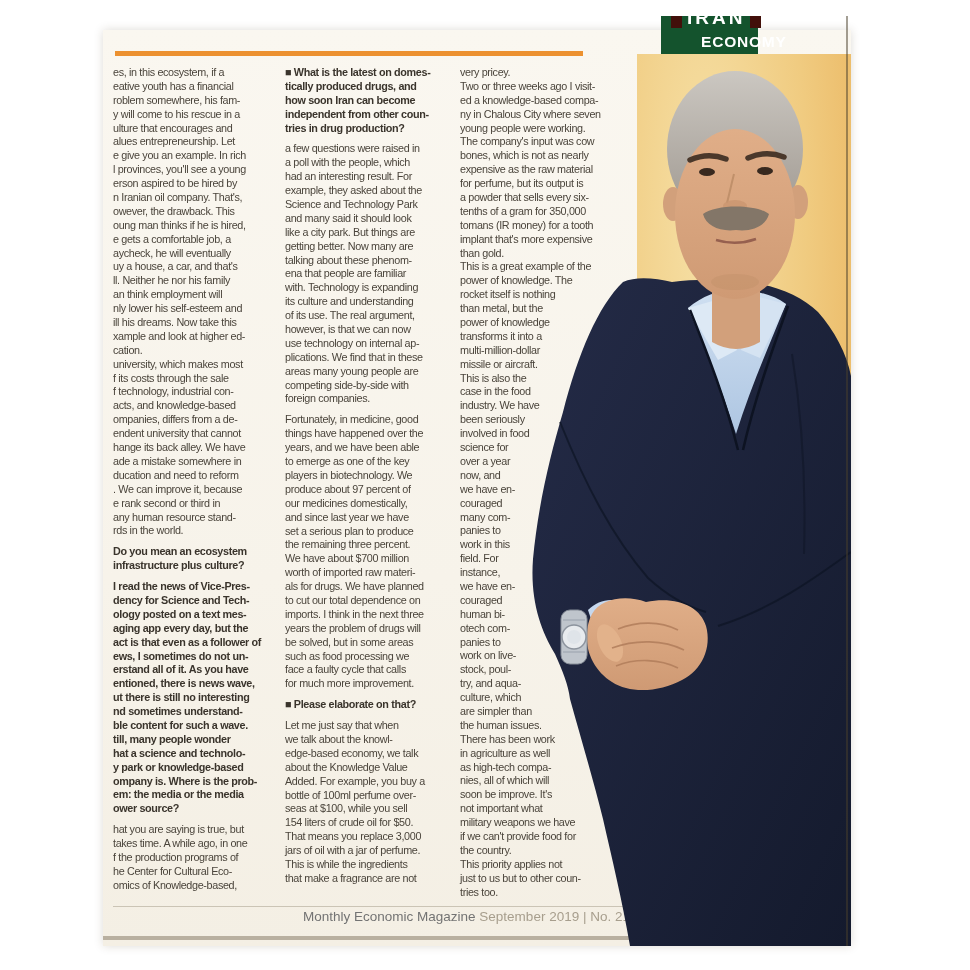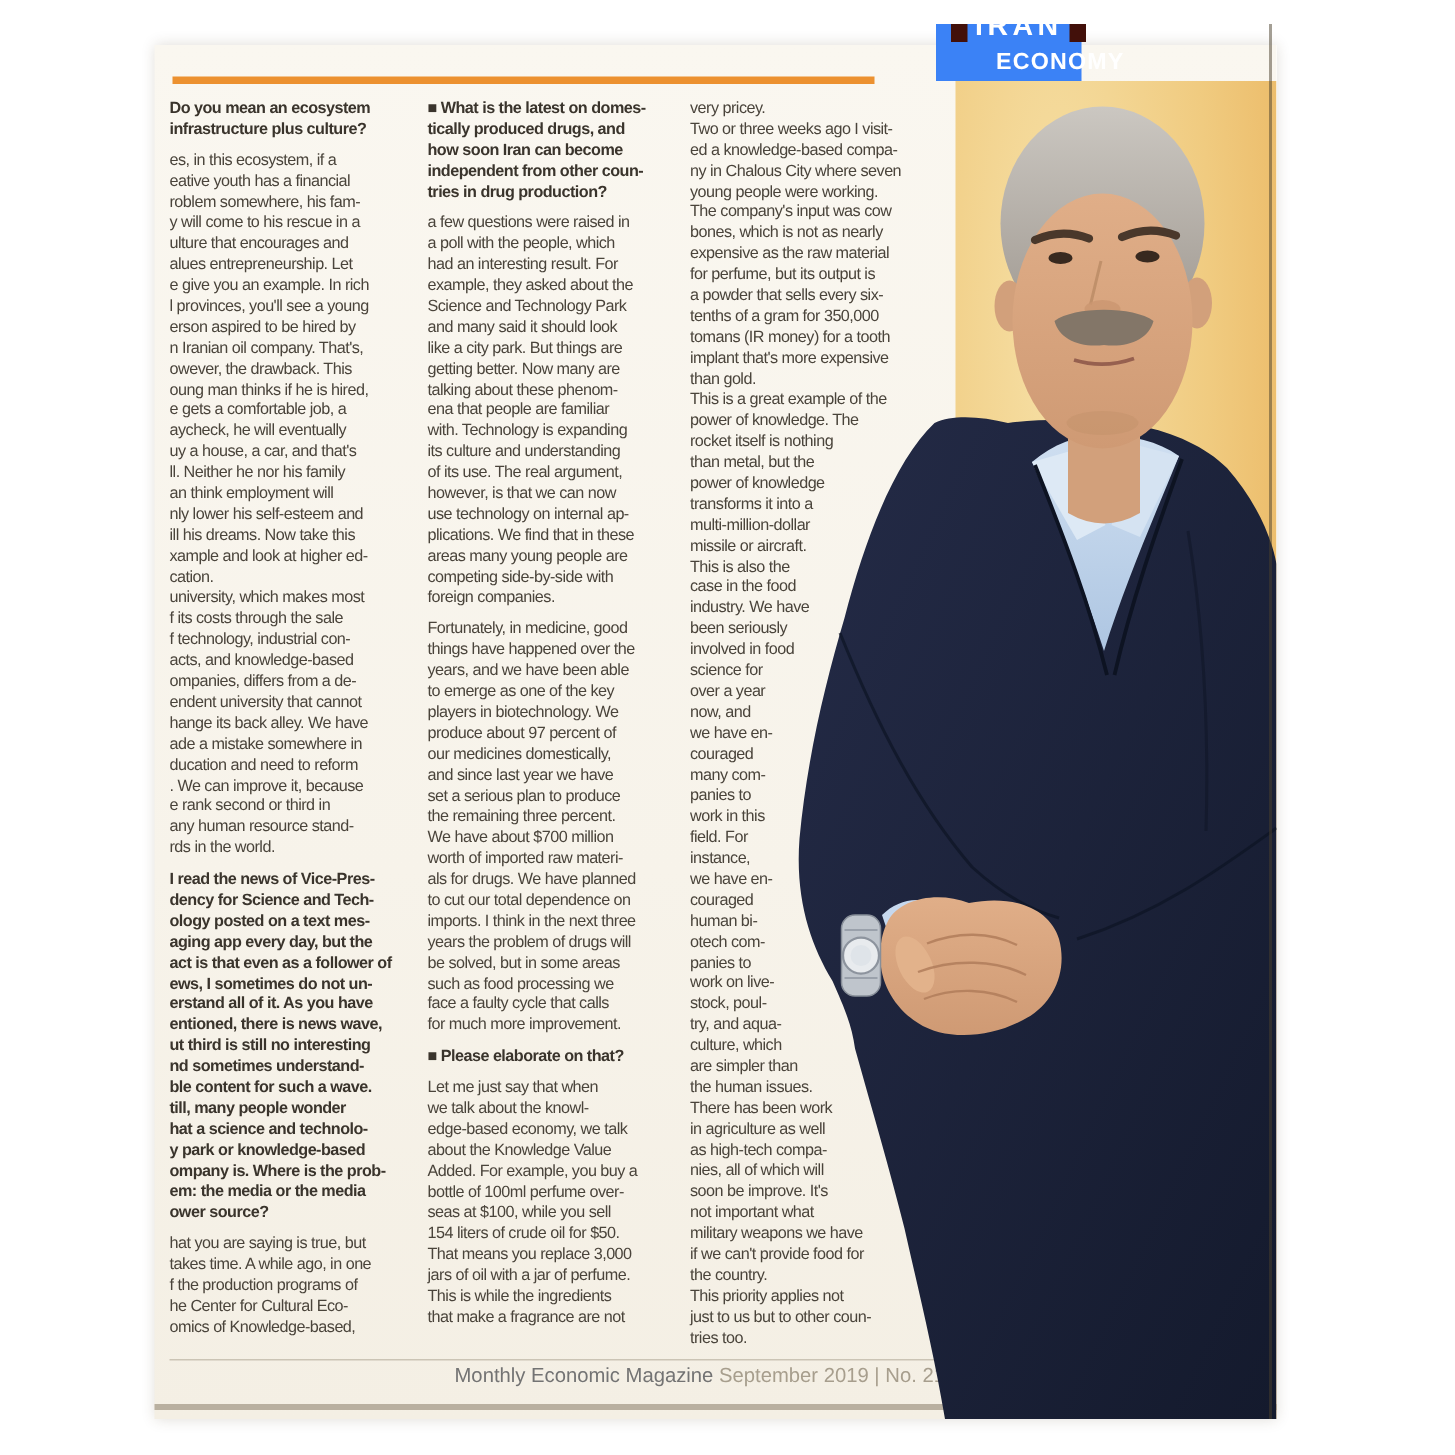--- a/index.html
+++ b/index.html
@@ -17,45 +17,41 @@
   .col3 .block{margin:0;}
   .ln{height:13.9px;line-height:13.9px;font-size:10.8px;letter-spacing:-0.35px;
       white-space:nowrap;color:#4a443b;}
   .block.bold .ln{font-weight:700;color:#3a342c;}
   .footer-hairline{position:absolute;left:113px;top:906px;width:732px;height:1px;background:#cbc4b5;z-index:2;}
   .footer-text{position:absolute;left:303px;top:909px;height:16px;line-height:16px;
                font-size:13.5px;white-space:nowrap;z-index:2;}
   .footer-mag{color:#737373;}
   .footer-issue{color:#a79e8d;}
   .footer-bar{position:absolute;left:103px;top:936px;width:748px;height:4px;background:#b9b0a0;z-index:2;}
-  .banner{position:absolute;left:624px;top:16px;width:97px;height:38px;background:#3b82f6;z-index:4;}
+  .banner{position:absolute;left:661px;top:16px;width:97px;height:38px;background:#14532d;z-index:4;}
   .kicker{position:absolute;top:0;left:10px;height:13px;overflow:hidden;
           display:flex;gap:5px;align-items:flex-start;}
   .kblock{width:11px;height:20px;background:#42100a;transform:translateY(-8px);}
   .ktext{font-size:19px;font-weight:700;color:#ffffff;letter-spacing:3px;line-height:20px;
          transform:translateY(-8px);}
   .section-label{position:absolute;left:8px;bottom:3px;font-size:15.5px;font-weight:700;
                  color:#ffffff;letter-spacing:0.8px;margin-left:32px;}
   .photo-svg{position:absolute;left:460px;top:54px;width:391px;height:892px;z-index:3;}
   .page-edge{position:absolute;left:846px;top:16px;width:2px;height:930px;
              background:#4a3f2c;opacity:.5;z-index:5;}
 </style>
 </head>
 <body>
 
 <div class="stage">
   <div class="page"></div>
 
   <div class="top-rule"></div>
 
   <div class="col col1">
-      <div class="block bold">
-        <div class="ln">Do you mean an ecosystem</div>
-        <div class="ln">infrastructure plus culture?</div>
-      </div>
       <div class="block">
         <div class="ln">es, in this ecosystem, if a</div>
         <div class="ln">eative youth has a financial</div>
         <div class="ln">roblem somewhere, his fam-</div>
         <div class="ln">y will come to his rescue in a</div>
         <div class="ln">ulture that encourages and</div>
         <div class="ln">alues entrepreneurship. Let</div>
         <div class="ln">e give you an example. In rich</div>
         <div class="ln">l provinces, you'll see a young</div>
         <div class="ln">erson aspired to be hired by</div>
@@ -79,29 +75,33 @@
         <div class="ln">endent university that cannot</div>
         <div class="ln">hange its back alley. We have</div>
         <div class="ln">ade a mistake somewhere in</div>
         <div class="ln">ducation and need to reform</div>
         <div class="ln">. We can improve it, because</div>
         <div class="ln">e rank second or third in</div>
         <div class="ln">any human resource stand-</div>
         <div class="ln">rds in the world.</div>
       </div>
       <div class="block bold">
+        <div class="ln">Do you mean an ecosystem</div>
+        <div class="ln">infrastructure plus culture?</div>
+      </div>
+      <div class="block bold">
         <div class="ln">I read the news of Vice-Pres-</div>
         <div class="ln">dency for Science and Tech-</div>
         <div class="ln">ology posted on a text mes-</div>
         <div class="ln">aging app every day, but the</div>
         <div class="ln">act is that even as a follower of</div>
         <div class="ln">ews, I sometimes do not un-</div>
         <div class="ln">erstand all of it. As you have</div>
         <div class="ln">entioned, there is news wave,</div>
-        <div class="ln">ut third is still no interesting</div>
+        <div class="ln">ut there is still no interesting</div>
         <div class="ln">nd sometimes understand-</div>
         <div class="ln">ble content for such a wave.</div>
         <div class="ln">till, many people wonder</div>
         <div class="ln">hat a science and technolo-</div>
         <div class="ln">y park or knowledge-based</div>
         <div class="ln">ompany is. Where is the prob-</div>
         <div class="ln">em: the media or the media</div>
         <div class="ln">ower source?</div>
       </div>
       <div class="block">

